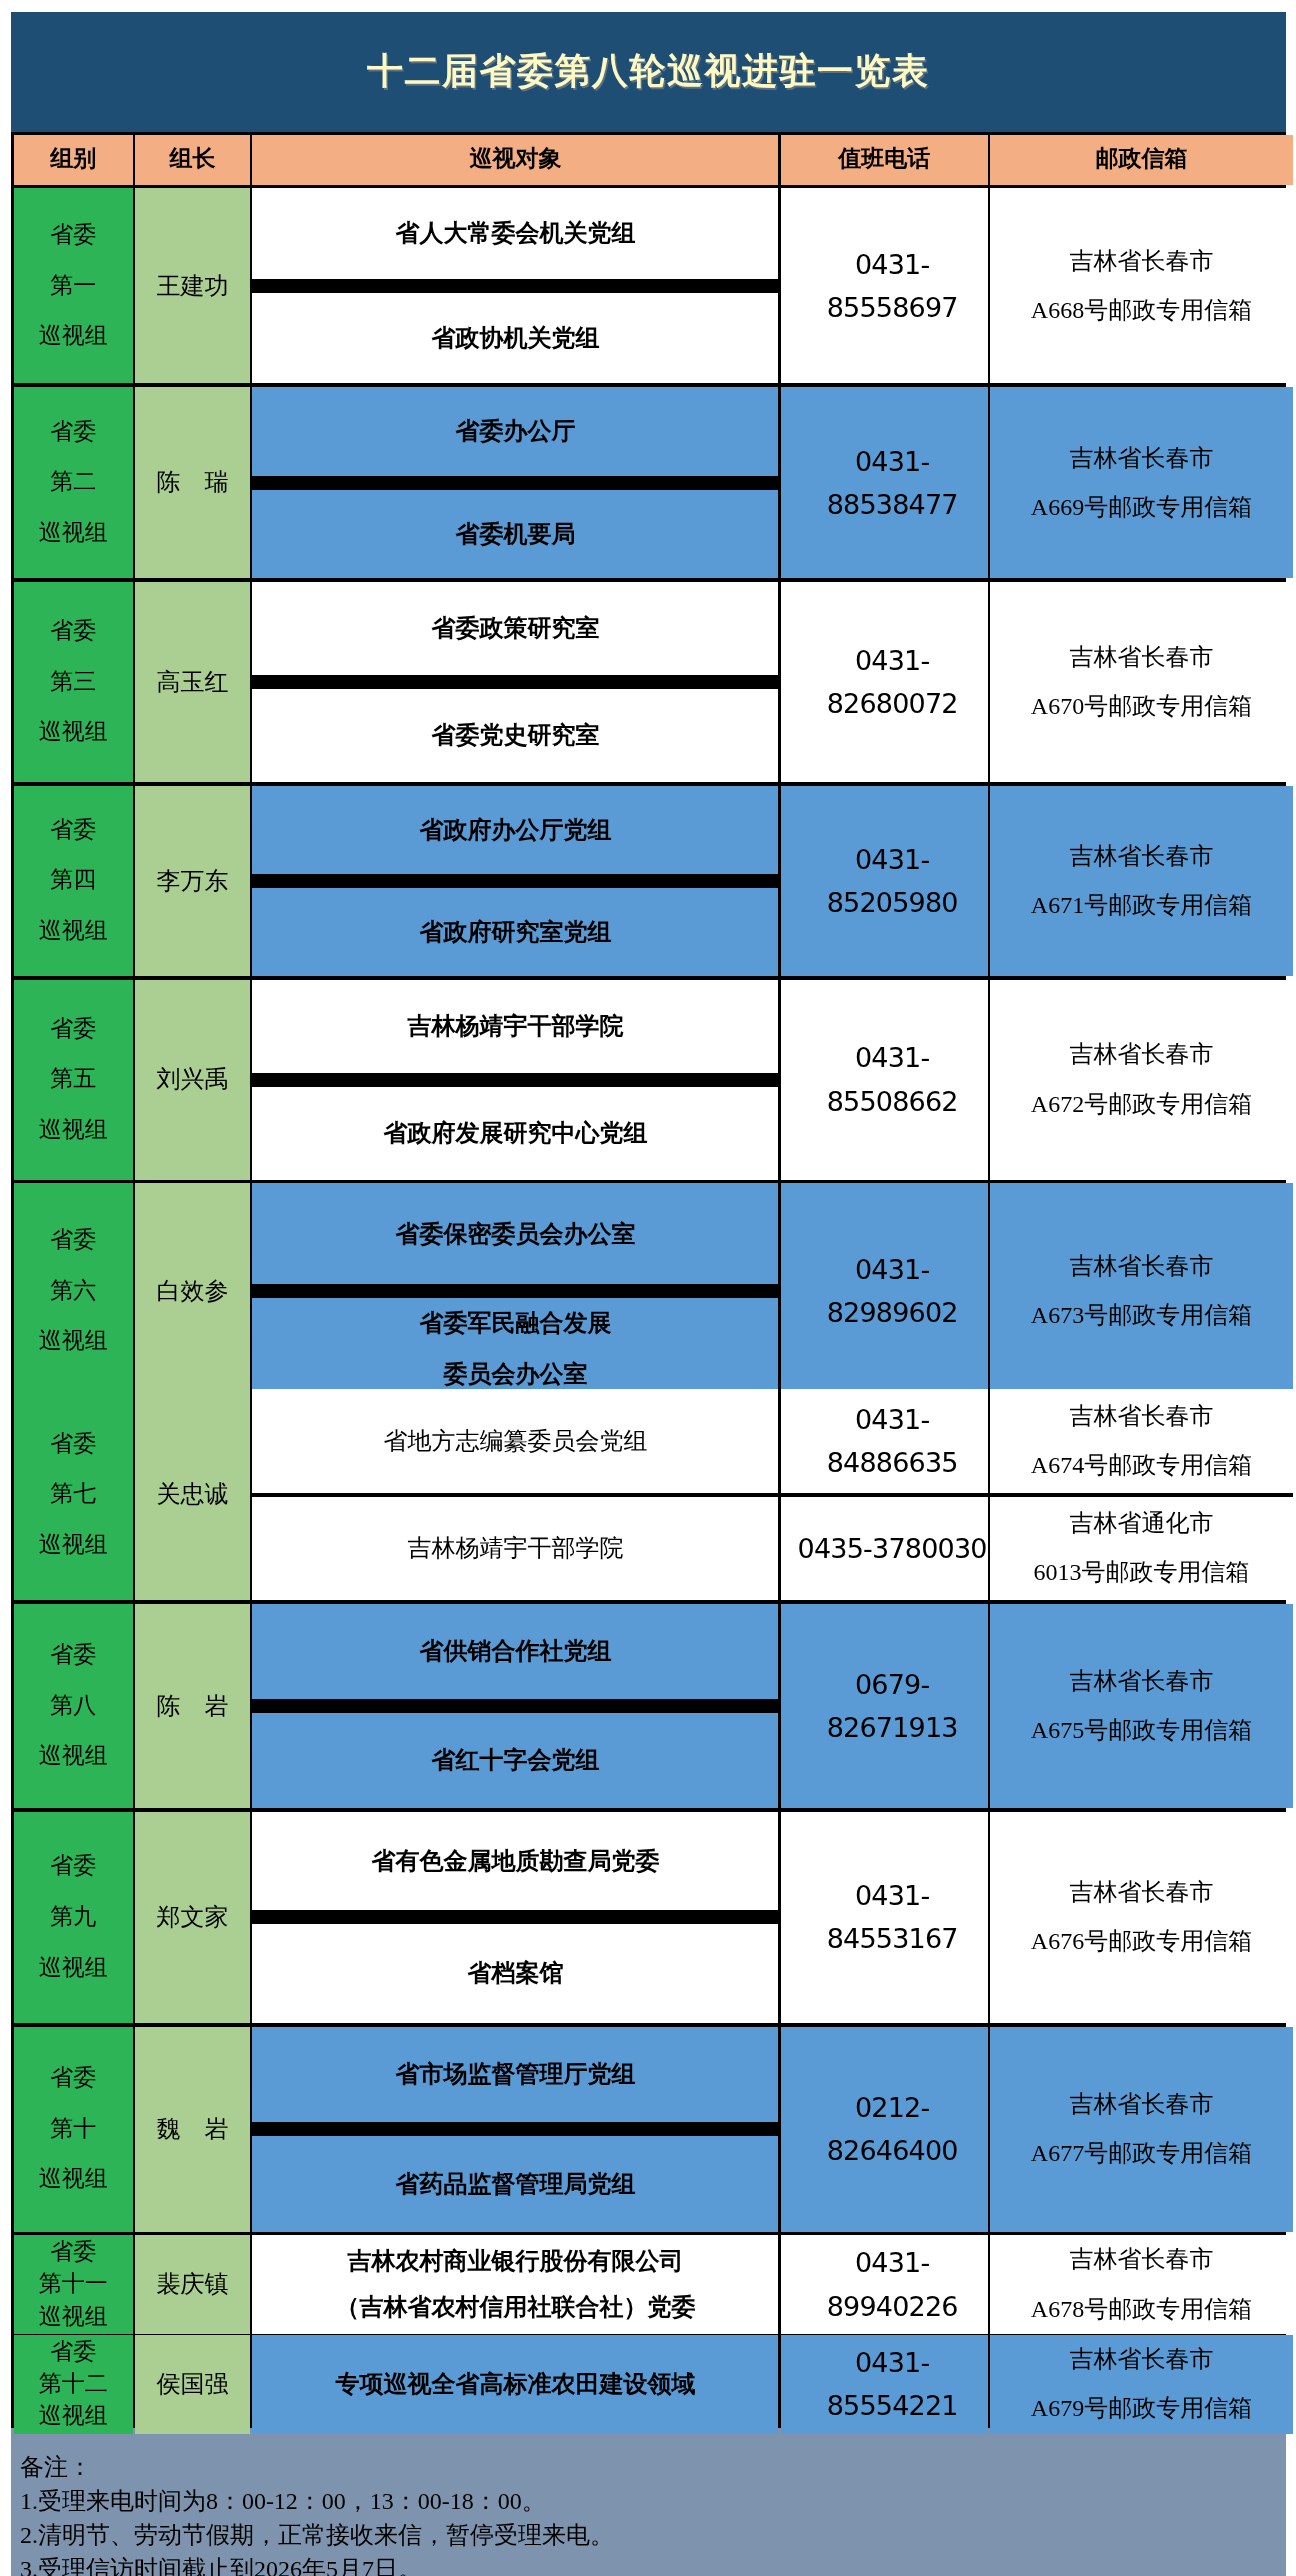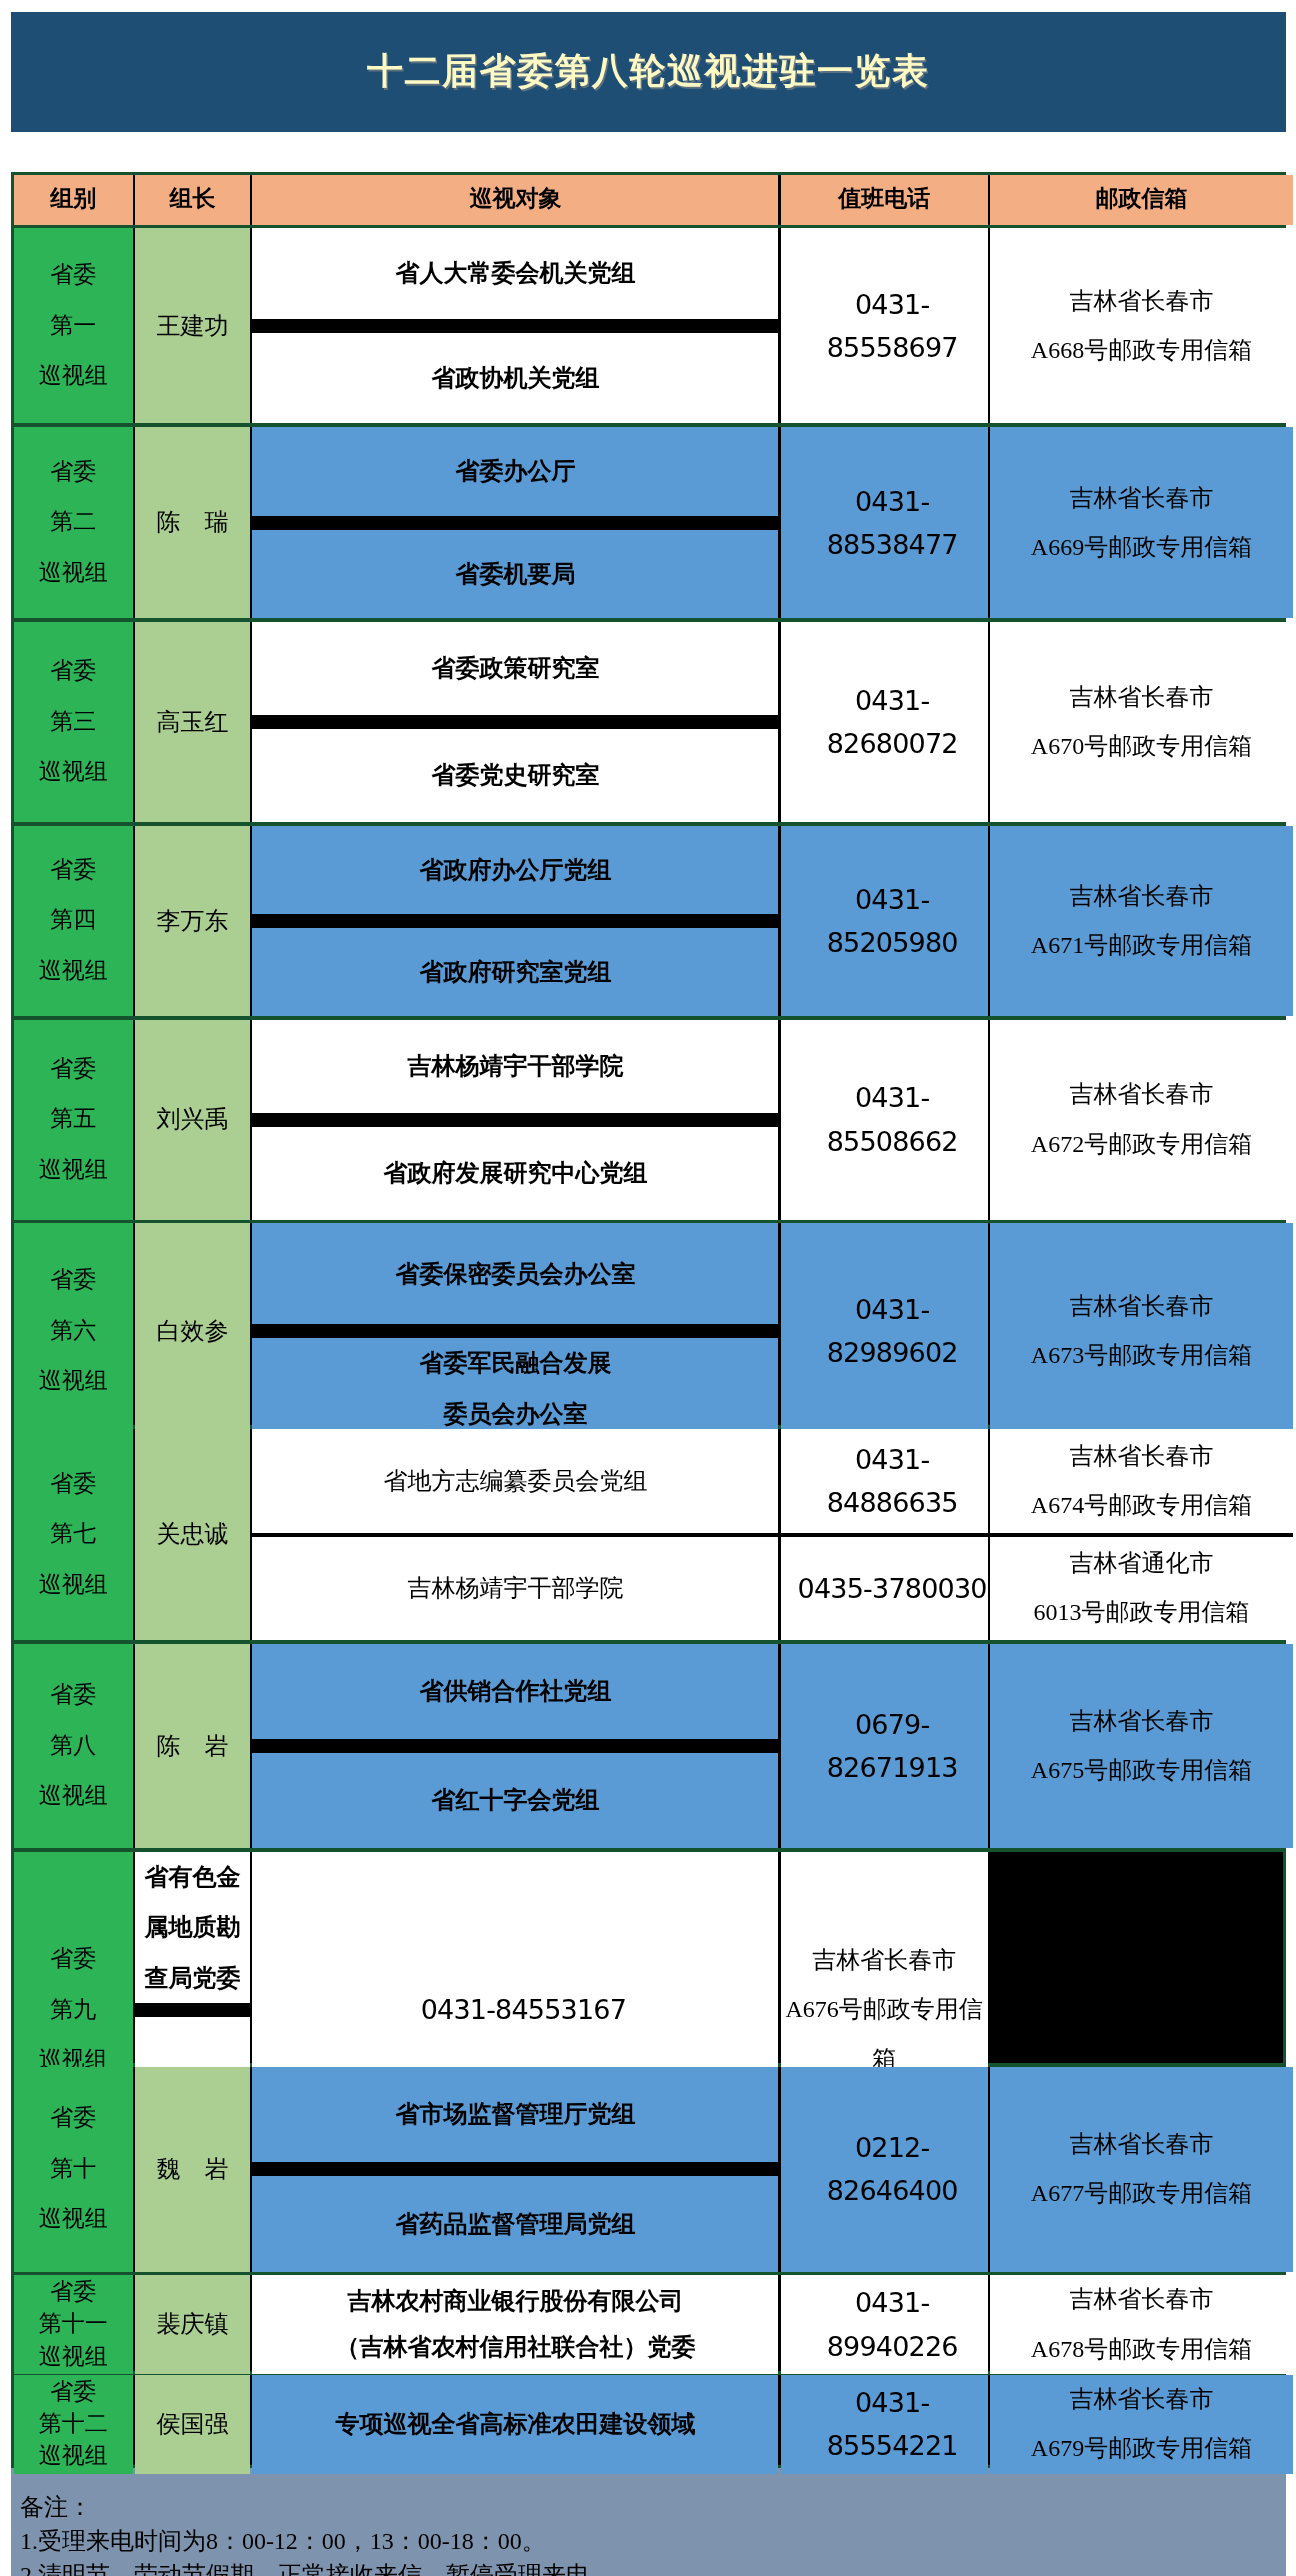--- a/index.html
+++ b/index.html
@@ -21,26 +21,25 @@
   }
   .title-bar .title-text{
     color:#fef9c3;
     font-size:36px;
     font-weight:700;
     letter-spacing:1.5px;
     text-shadow:1.5px 1.5px 0 rgba(140,140,140,.55);
   }
   
   .grid-table{
-    background:#14532d;
+    background:#000000;
     padding:3.1px;
     display:flex;
     flex-direction:column;
     gap:3.8px;
-    margin-top:40px;
     --c1:119px; --c2:115px; --c3:526px; --c4:207px; --c5:303px;
   }
   .row{
     display:grid;
     grid-template-columns:var(--c1) var(--c2) var(--c3) var(--c4) var(--c5);
     gap:2.3px;
     background:#000;
   }
   .cell{
     display:flex;align-items:center;justify-content:center;
@@ -248,20 +247,21 @@
       </div>
       <div class="cell phone-cell fill">0679-82671913</div>
       <div class="cell mailbox-cell fill">吉林省长春市
 A675号邮政专用信箱</div>
     </div>
 
     <div class="row white" style="height:211px">
       <div class="cell group-cell">省委
 第九
 巡视组</div>
+      <div class="cell leader-cell">郑文家</div>
       <div class="targets-cell">
         <div class="target-item fill">省有色金属地质勘查局党委</div>
         <div class="target-item fill">省档案馆</div>
       </div>
       <div class="cell phone-cell fill">0431-84553167</div>
       <div class="cell mailbox-cell fill">吉林省长春市
 A676号邮政专用信箱</div>
     </div>
 
     <div class="row blue" style="height:205px">

